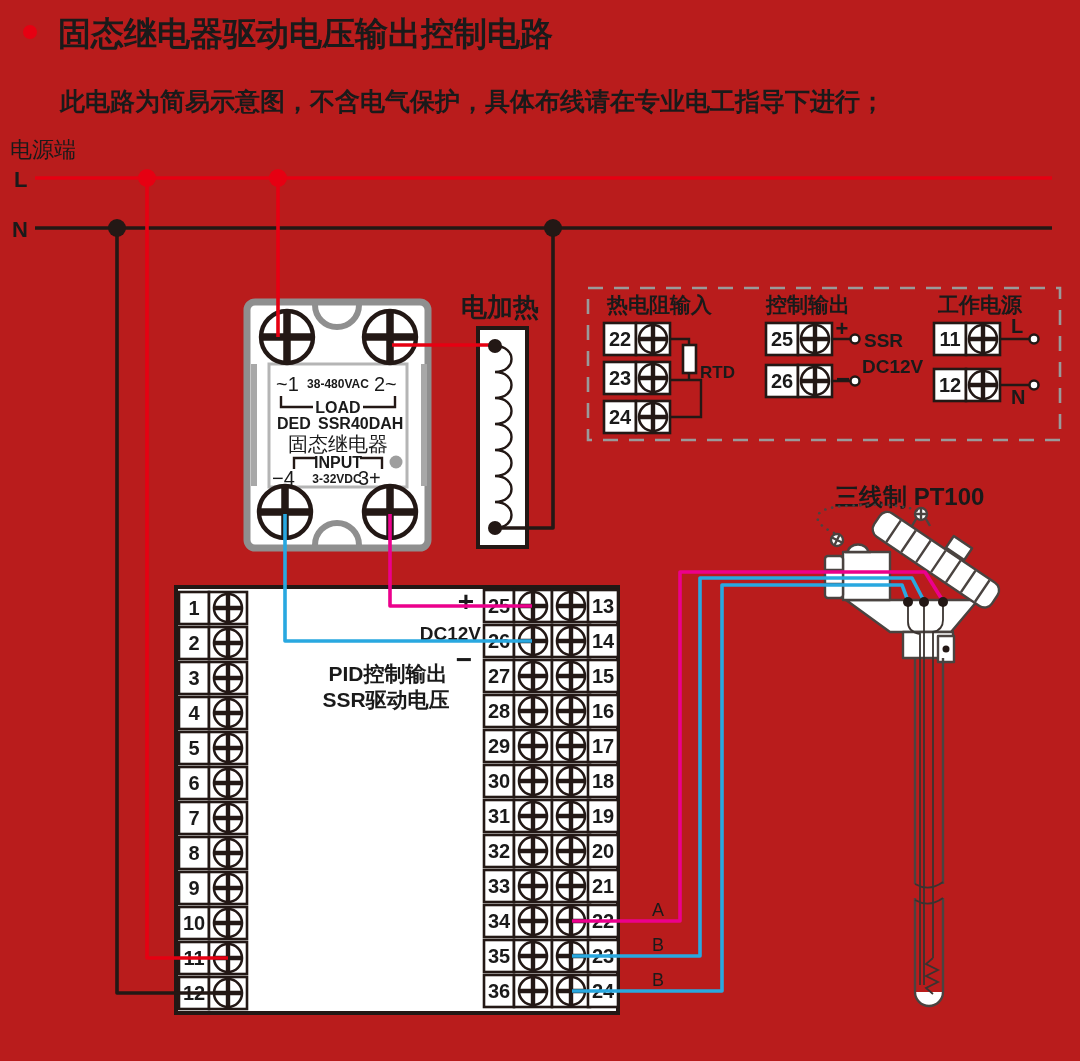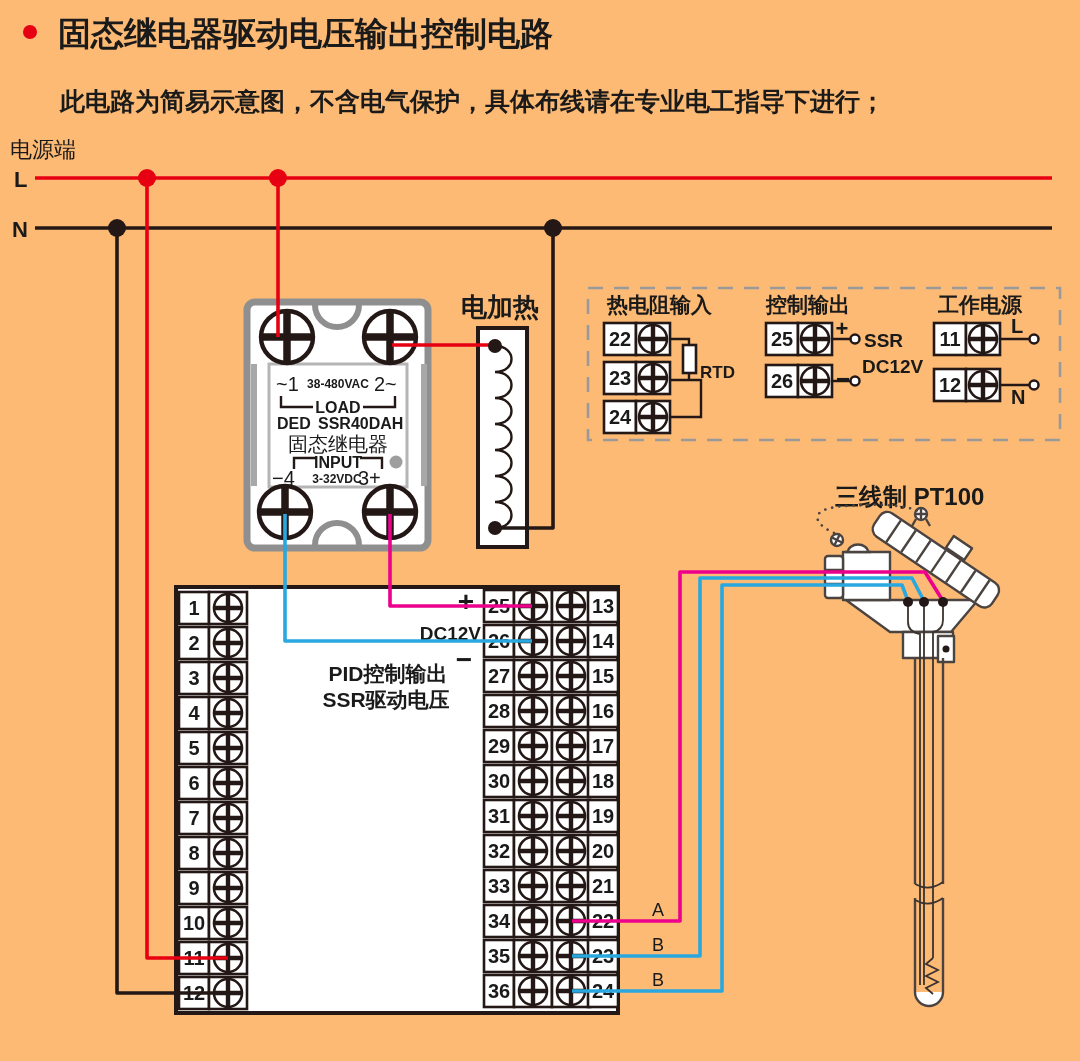--- a/index.html
+++ b/index.html
@@ -1,16 +1,16 @@
 <!DOCTYPE html>
 <html><head>
 <meta charset="utf-8">
 <style>
   html,body{margin:0;padding:0;background:#fff;}
-  #stage{position:relative;width:1080px;height:1061px;background:#fdba74;overflow:hidden;}
+  #stage{position:relative;width:1080px;height:1061px;background:#b91c1c;overflow:hidden;}
   svg{position:absolute;left:0;top:0;}
   text{font-family:"Liberation Sans","DejaVu Sans",sans-serif;fill:#1a1a1a;}
   .b{font-weight:bold;}
   .num{font-size:20px;font-weight:bold;text-anchor:middle;fill:#1a1a1a;}
   .box{fill:#fff;stroke:#231815;stroke-width:2.6;}
   .thin{fill:none;stroke:#231815;stroke-width:2.4;}
   .lead{fill:none;stroke:#3a3330;stroke-width:1.8;}
   .wire{fill:none;stroke-width:3.6;stroke-linejoin:round;stroke-linecap:butt;}
   .red{stroke:#e60012;} .mag{stroke:#ec008c;} .cyn{stroke:#29a8e0;} .blk{stroke:#231815;}
   .scrc{fill:#fff;stroke:#231815;stroke-width:2.6;}

